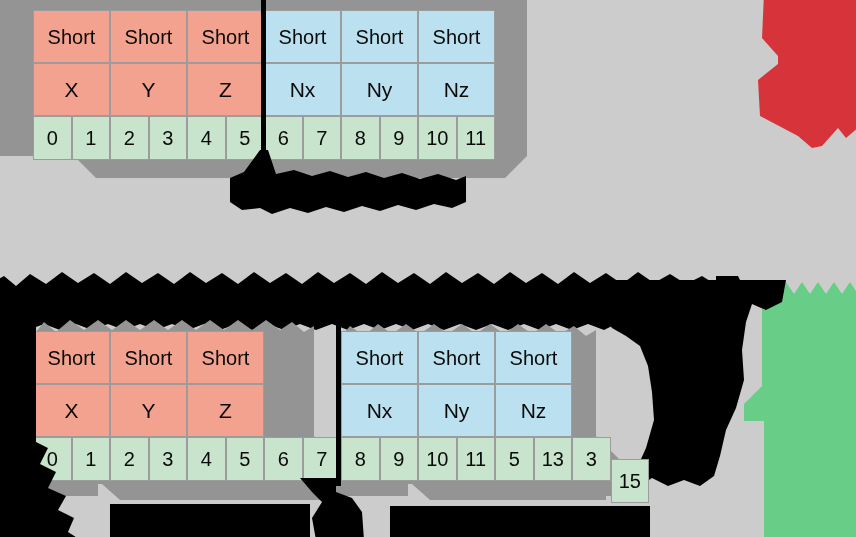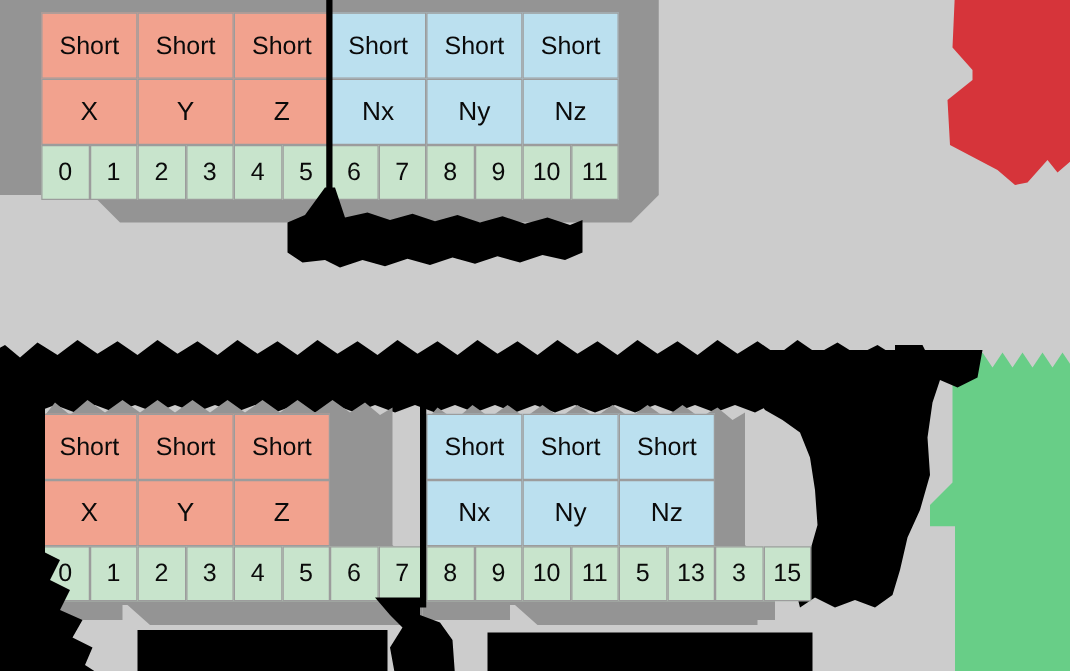--- a/index.html
+++ b/index.html
@@ -150,21 +150,21 @@
   <div class="cell c-blue r-name" style="left:418px;top:384px;width:77px;height:53px;">Ny</div>
   <div class="cell c-blue r-name" style="left:495px;top:384px;width:77px;height:53px;">Nz</div>
 
   <div class="cell c-green r-num" style="left:341.0px;top:437px;width:38.5px;height:44px;">8</div>
   <div class="cell c-green r-num" style="left:379.5px;top:437px;width:38.5px;height:44px;">9</div>
   <div class="cell c-green r-num" style="left:418.0px;top:437px;width:38.5px;height:44px;">10</div>
   <div class="cell c-green r-num" style="left:456.5px;top:437px;width:38.5px;height:44px;">11</div>
   <div class="cell c-green r-num" style="left:495.0px;top:437px;width:38.5px;height:44px;">5</div>
   <div class="cell c-green r-num" style="left:533.5px;top:437px;width:38.5px;height:44px;">13</div>
   <div class="cell c-green r-num" style="left:572.0px;top:437px;width:38.5px;height:44px;">3</div>
-  <div class="cell c-green r-num" style="left:610.5px;top:437px;width:38.5px;height:44px;text-align:center;">15</div>
+  <div class="cell c-green r-num" style="left:610.5px;top:459px;width:38.5px;height:44px;text-align:center;">15</div>
 
   <div class="divider" style="left:336px;top:300px;width:5px;height:186px;"></div>
 
   <svg class="shape" style="left:-4px;top:296px;width:130px;height:245px;" viewBox="0 0 130 245">
     <path d="M0 0 L40 0 L40 146 L52 152 L44 168 L60 176 L52 192 L70 200 L62 214
              L78 222 L72 236 L86 245 L0 245 Z" fill="#000000"></path>
   </svg>
 
   <svg class="shape" style="left:278px;top:478px;width:130px;height:62px;" viewBox="0 0 130 62">
     <path d="M22 0 L58 0 L58 14 L74 20 L84 34 L86 62 L38 62 L34 40 L44 24 L34 14 Z" fill="#000000"></path>

